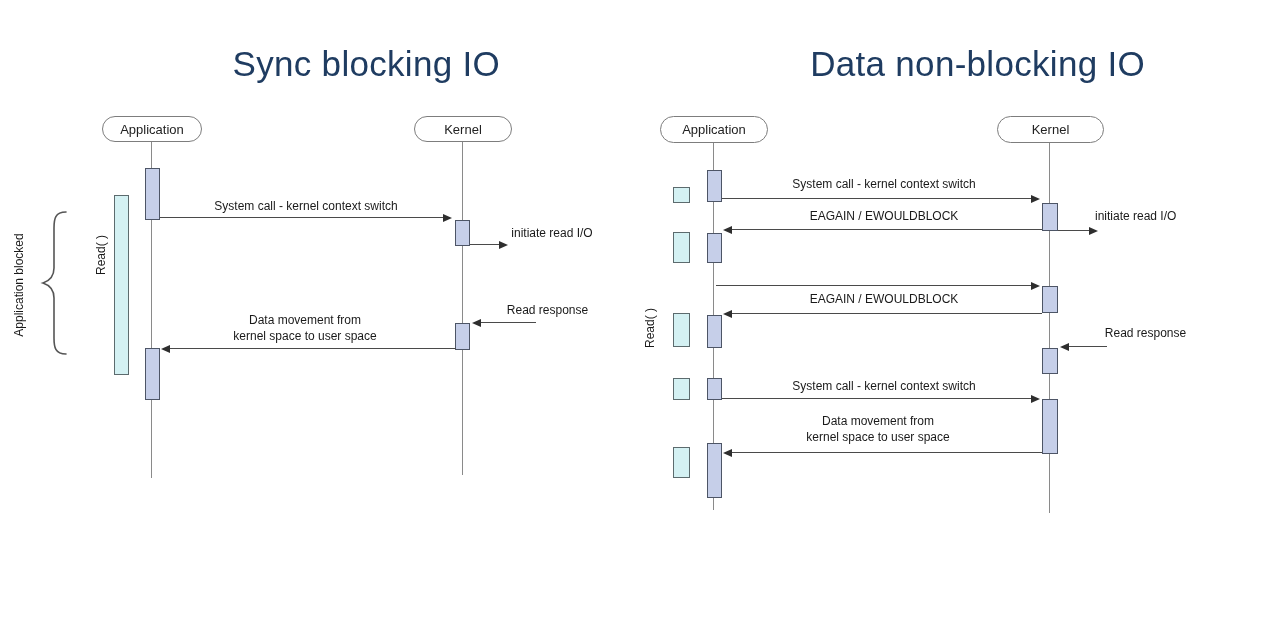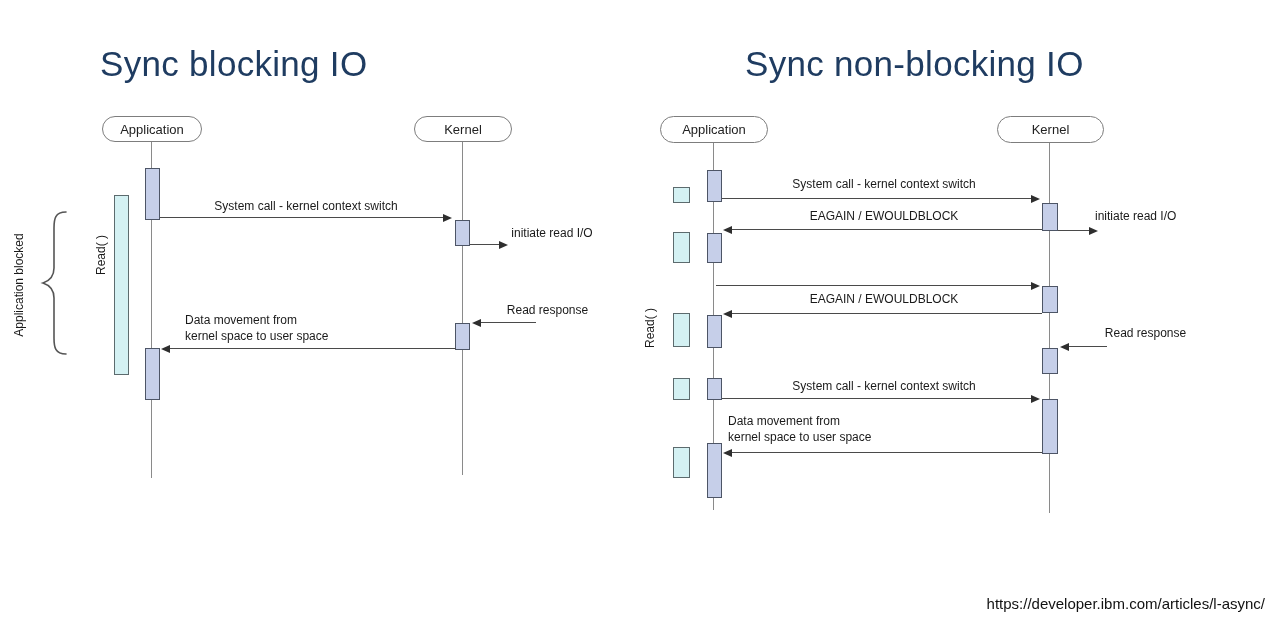--- a/index.html
+++ b/index.html
@@ -2,33 +2,33 @@
 <html><head>
 <meta charset="utf-8">
 <style>
   html,body { margin:0; padding:0; background:#fff; }
   .canvas {
     position:relative; width:1280px; height:620px; background:#ffffff;
     font-family:"Liberation Sans", sans-serif; overflow:hidden;
   }
   .abs { position:absolute; }
   .title {
-    font-size:35px; color:#1f3c61; text-align:left; font-weight:400;
+    font-size:35px; color:#1f3c61; text-align:right; font-weight:400;
     letter-spacing:0.3px;
   }
   .actor {
     border:1.5px solid #7d7d7d; border-radius:14px; background:#fff;
     display:flex; align-items:center; justify-content:center;
     font-size:13px; color:#222; box-sizing:border-box;
   }
   .lifeline { width:0; border-left:1.5px solid #8a8a8a; }
   .act { background:#c6cfe9; border:1.5px solid #4d5566; box-sizing:border-box; }
   .cy  { background:#d4f1f3; border:1.5px solid #5c6b6e; box-sizing:border-box; }
   .lbl { font-size:12px; color:#1a1a1a; text-align:center; white-space:nowrap; }
-  .lbl2 { font-size:12px; color:#1a1a1a; line-height:16px; }
+  .lbl2 { font-size:12px; color:#1a1a1a; text-align:center; line-height:16px; }
   .line { height:0; border-top:1.5px solid #4a4a4a; }
   .ah-r { width:0; height:0; border-top:4px solid transparent; border-bottom:4px solid transparent; border-left:9px solid #2e2e2e; }
   .ah-l { width:0; height:0; border-top:4px solid transparent; border-bottom:4px solid transparent; border-right:9px solid #2e2e2e; }
   .rot { transform:rotate(-90deg); font-size:12px; color:#1a1a1a; text-align:center; white-space:nowrap; }
   .footer { font-size:15px; color:#111; text-align:right; }
 </style>
 </head>
 <body>
 
 <div class="canvas">
@@ -71,21 +71,21 @@
   <div class="abs ah-l" style="left:472px;top:319px;"></div>
   <div class="abs line" style="left:481px;top:322px;width:55px;"></div>
 
   <div class="abs lbl2" style="left:185px;top:312px;width:240px;">
     <div>Data movement from</div>
     <div>kernel space to user space</div>
   </div>
   <div class="abs ah-l" style="left:161px;top:345px;"></div>
   <div class="abs line" style="left:170px;top:348px;width:286px;"></div>
 
-  <div class="abs title" style="left:745px;top:44px;width:400px;">Sync non-blocking IO</div>
+  <div class="abs title" style="left:745px;top:44px;width:400px;">Data non-blocking IO</div>
 
   <div class="abs actor" style="left:660px;top:116px;width:108px;height:27px;">
     <span>Application</span>
   </div>
   <div class="abs actor" style="left:997px;top:116px;width:107px;height:27px;">
     <span>Kernel</span>
   </div>
 
   <div class="abs lifeline" style="left:713px;top:143px;height:367px;"></div>
   <div class="abs lifeline" style="left:1049px;top:143px;height:370px;"></div>
@@ -136,15 +136,14 @@
   <div class="abs line" style="left:722px;top:398px;width:309px;"></div>
   <div class="abs ah-r" style="left:1031px;top:395px;"></div>
 
   <div class="abs lbl2" style="left:728px;top:413px;width:300px;">
     <div>Data movement from</div>
     <div>kernel space to user space</div>
   </div>
   <div class="abs ah-l" style="left:723px;top:449px;"></div>
   <div class="abs line" style="left:732px;top:452px;width:310px;"></div>
 
-  <div class="abs footer" style="left:955px;top:595px;width:310px;">https://developer.ibm.com/articles/l-async/</div>
 
 </div>
 
 </body></html>

